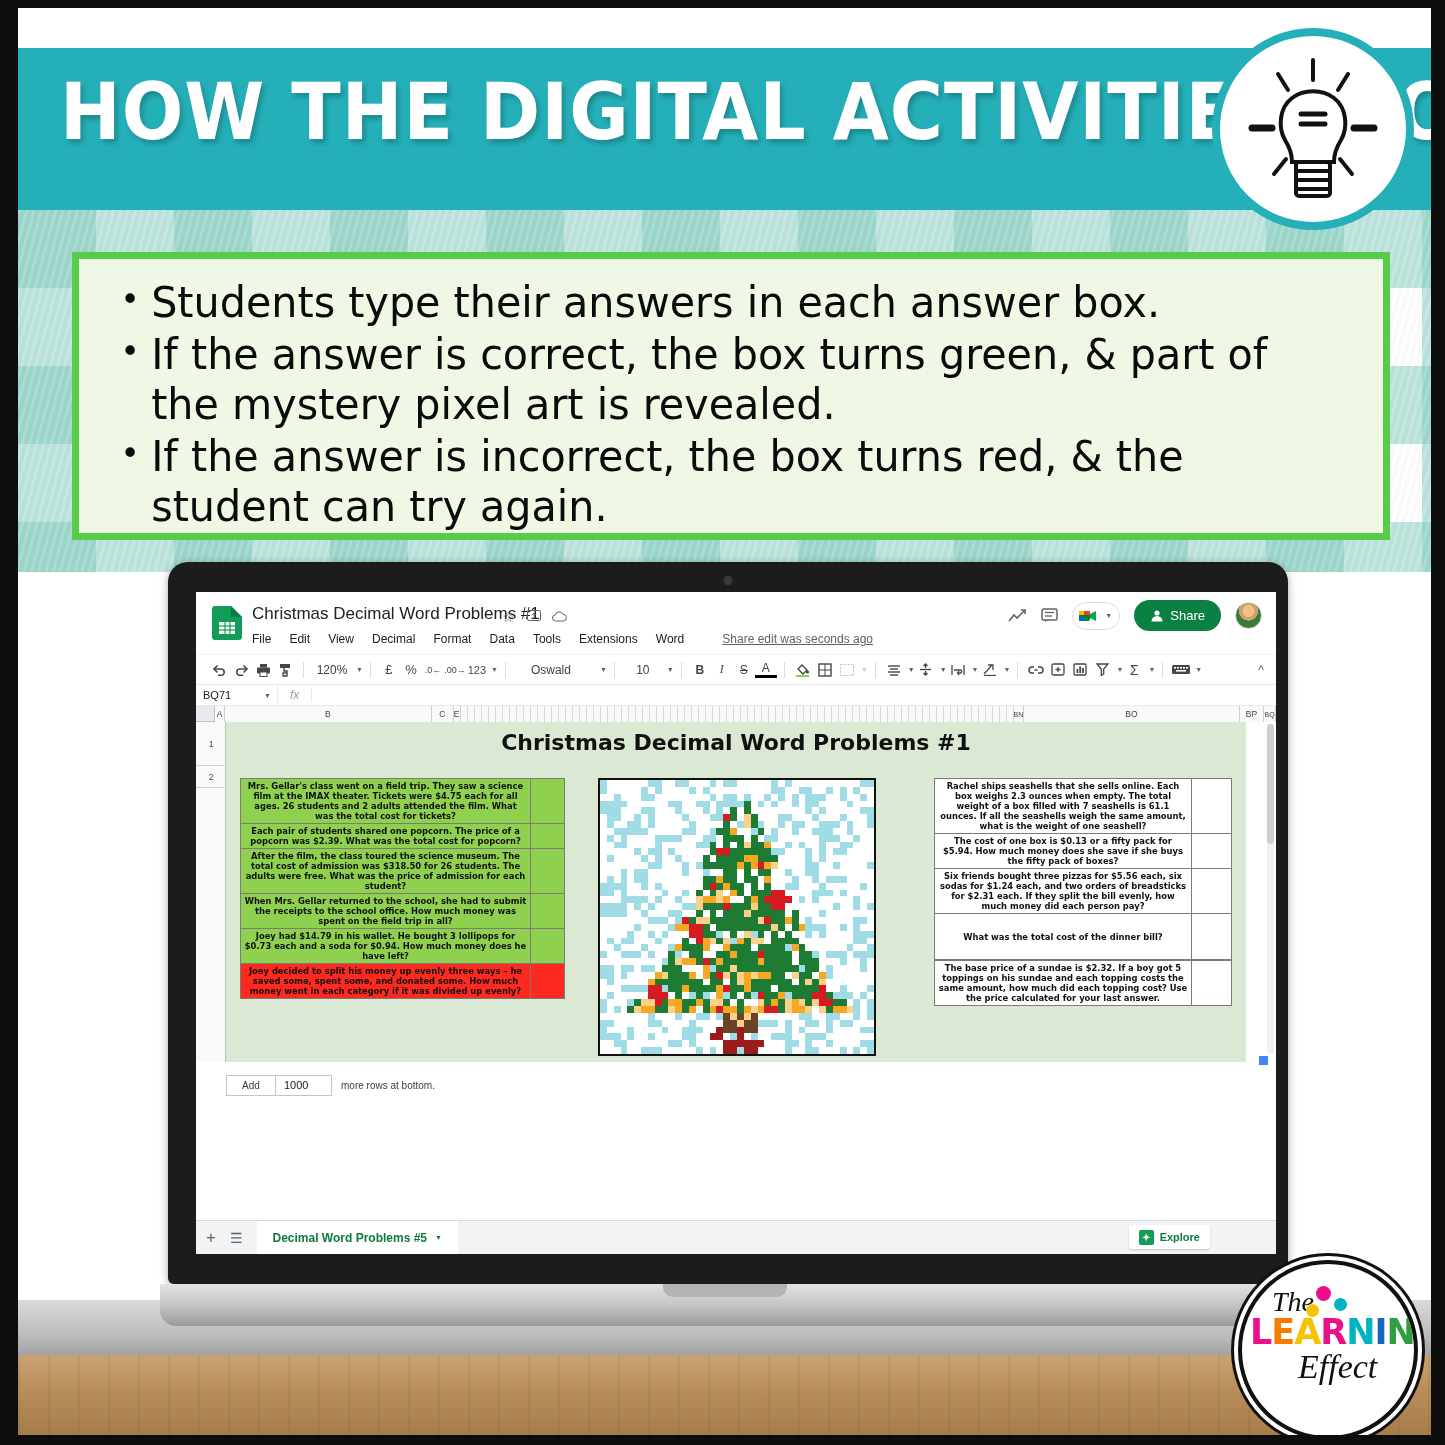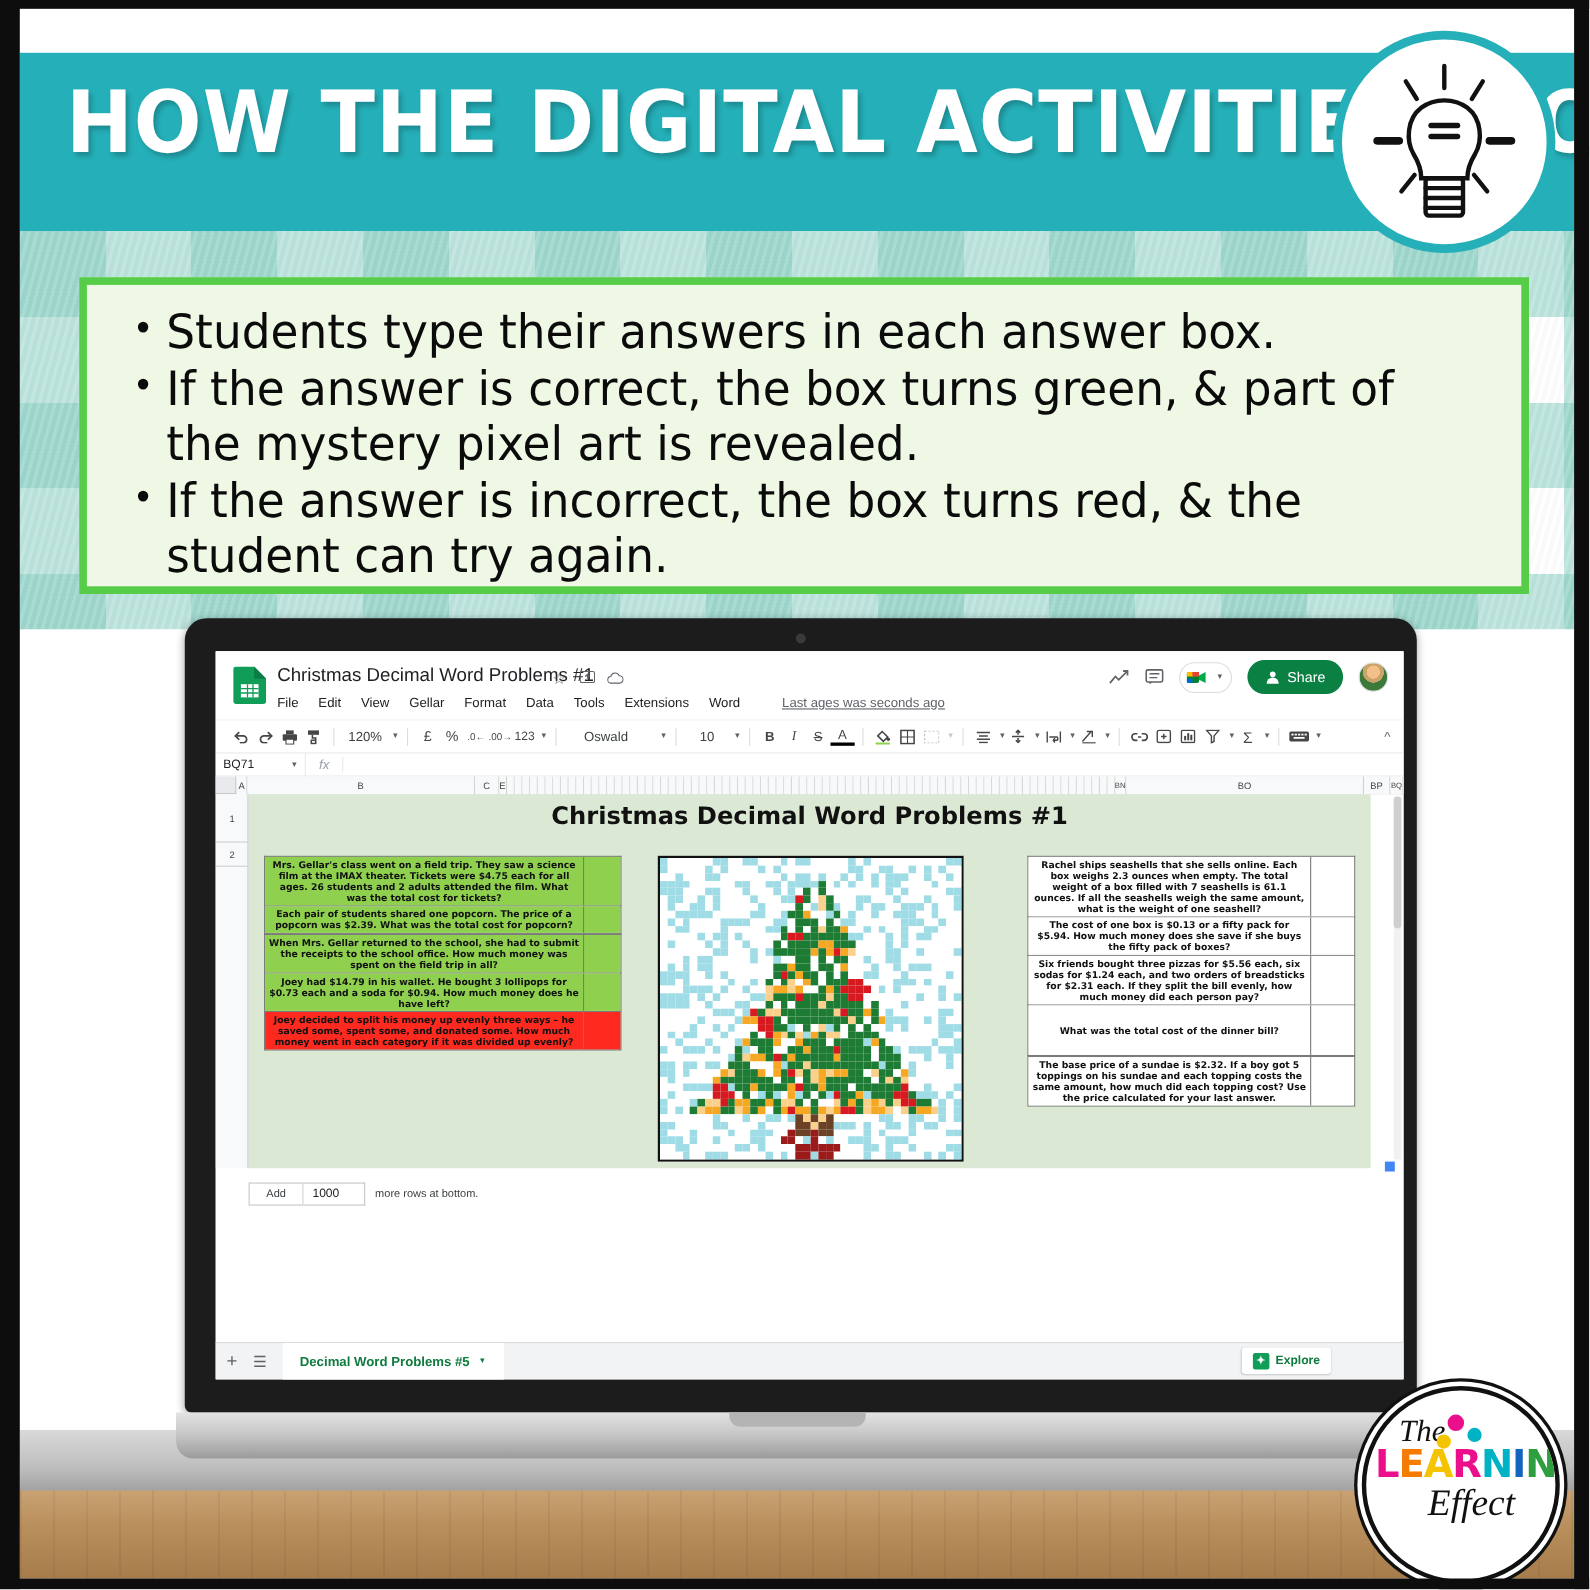--- a/index.html
+++ b/index.html
@@ -382,27 +382,27 @@
             <span class="title-icon" style="left:356px">
               <svg width="15" height="11" viewBox="0 0 15 11">
                   <path d="M3.6 10 a3 3 0 0 1 -0.3 -6 a4 4 0 0 1 7.6 -0.7 a2.7 2.7 0 0 1 0.4 6.7 z" fill="none" stroke="#5f6368"></path>
                 </svg>
             </span>
 
             <div id="menu-row">
               <span class="menu-item">File</span>
               <span class="menu-item">Edit</span>
               <span class="menu-item">View</span>
-              <span class="menu-item">Gellar</span>
+              <span class="menu-item">Decimal</span>
               <span class="menu-item">Format</span>
               <span class="menu-item">Data</span>
               <span class="menu-item">Tools</span>
               <span class="menu-item">Extensions</span>
               <span class="menu-item">Word</span>
-              <span id="last-edit">Last ages was seconds ago</span>
+              <span id="last-edit">Share edit was seconds ago</span>
             </div>
 
             <div id="gs-title-right">
               <span class="tr-icon">
                 <svg width="19" height="14" viewBox="0 0 19 14">
                     <polyline points="1,12 6,6 9,9 17,1" fill="none" stroke="#5f6368" stroke-width="1.6"></polyline>
                     <polyline points="13,1 17,1 17,5" fill="none" stroke="#5f6368" stroke-width="1.6"></polyline>
                   </svg>
               </span>
               <span class="tr-icon">
@@ -712,20 +712,21 @@
               <div class="col-left">
                 <div class="qrow left">
                   <div class="qtext">Mrs. Gellar's class went on a field trip. They saw a science film at the IMAX theater. Tickets were $4.75 each for all ages. 26 students and 2 adults attended the film. What was the total cost for tickets?</div>
                   <div class="qbox"></div>
                 </div>
                 <div class="qrow left">
                   <div class="qtext">Each pair of students shared one popcorn. The price of a popcorn was $2.39. What was the total cost for popcorn?</div>
                   <div class="qbox"></div>
                 </div>
                 <div class="qrow left">
+                  <div class="qtext">After the film, the class toured the science museum. The total cost of admission was $318.50 for 26 students. The adults were free. What was the price of admission for each student?</div>
                   <div class="qbox"></div>
                 </div>
                 <div class="qrow left">
                   <div class="qtext">When Mrs. Gellar returned to the school, she had to submit the receipts to the school office. How much money was spent on the field trip in all?</div>
                   <div class="qbox"></div>
                 </div>
                 <div class="qrow left">
                   <div class="qtext">Joey had $14.79 in his wallet. He bought 3 lollipops for $0.73 each and a soda for $0.94. How much money does he have left?</div>
                   <div class="qbox"></div>
                 </div>

